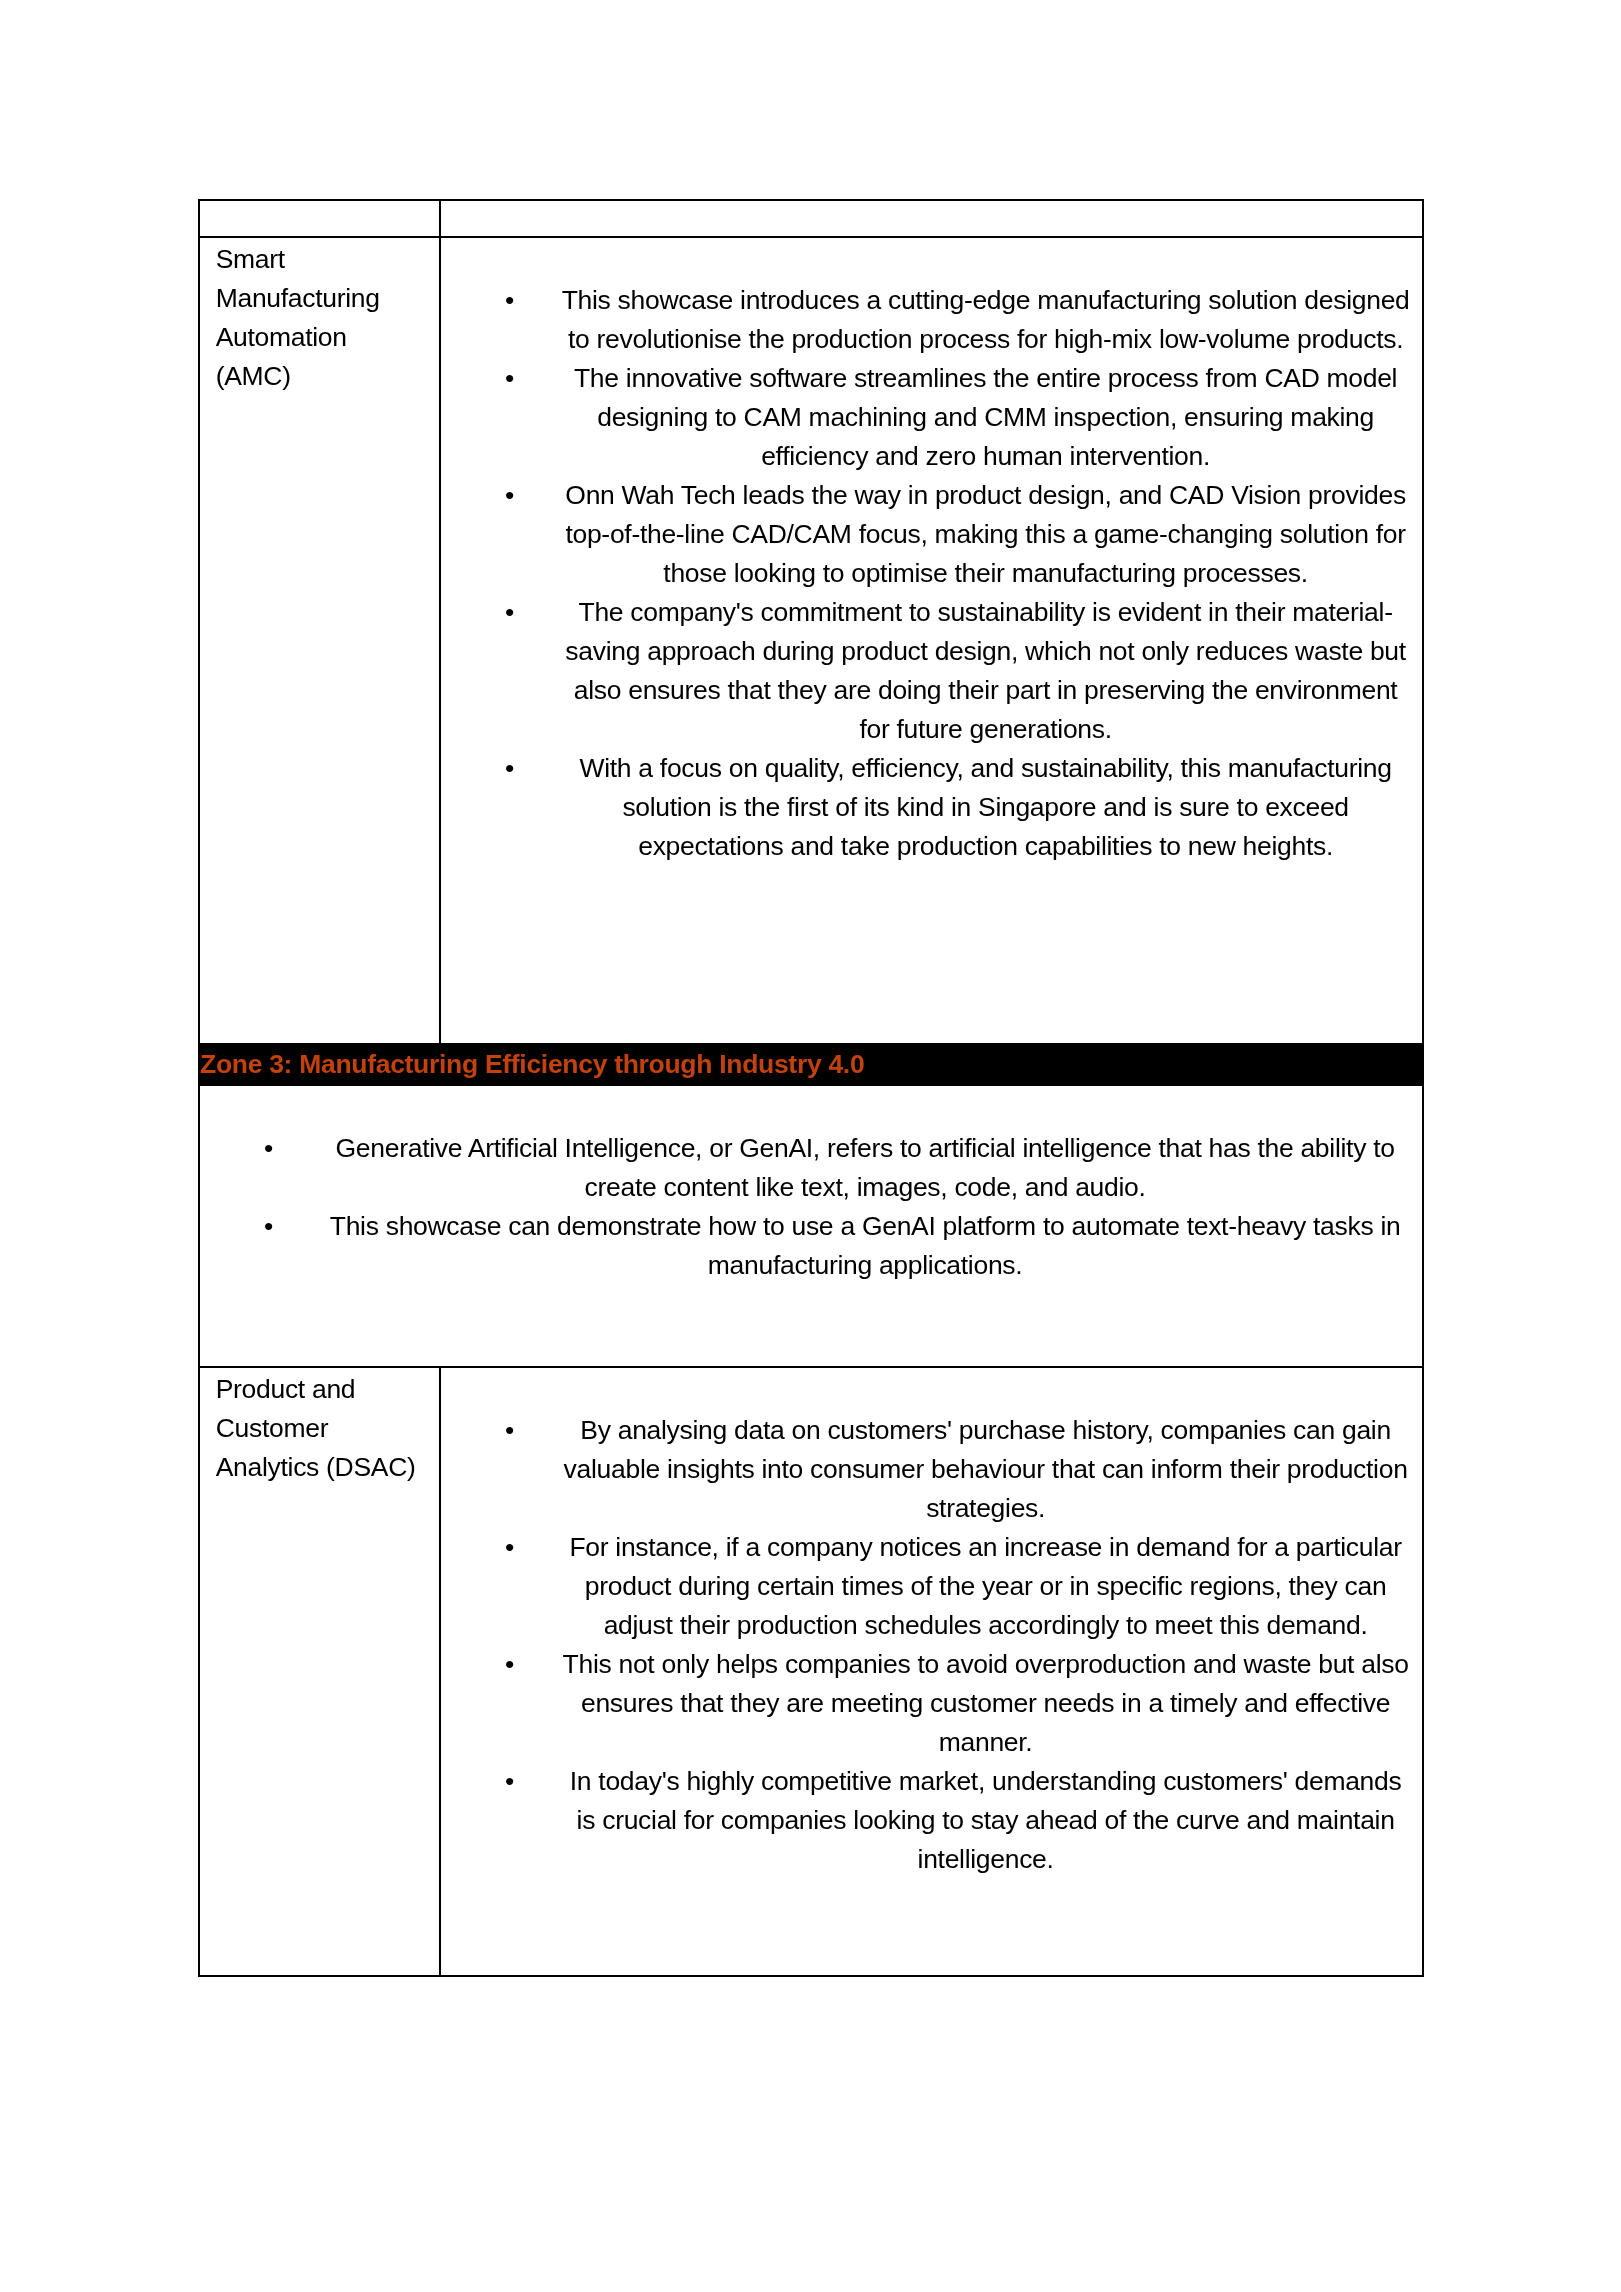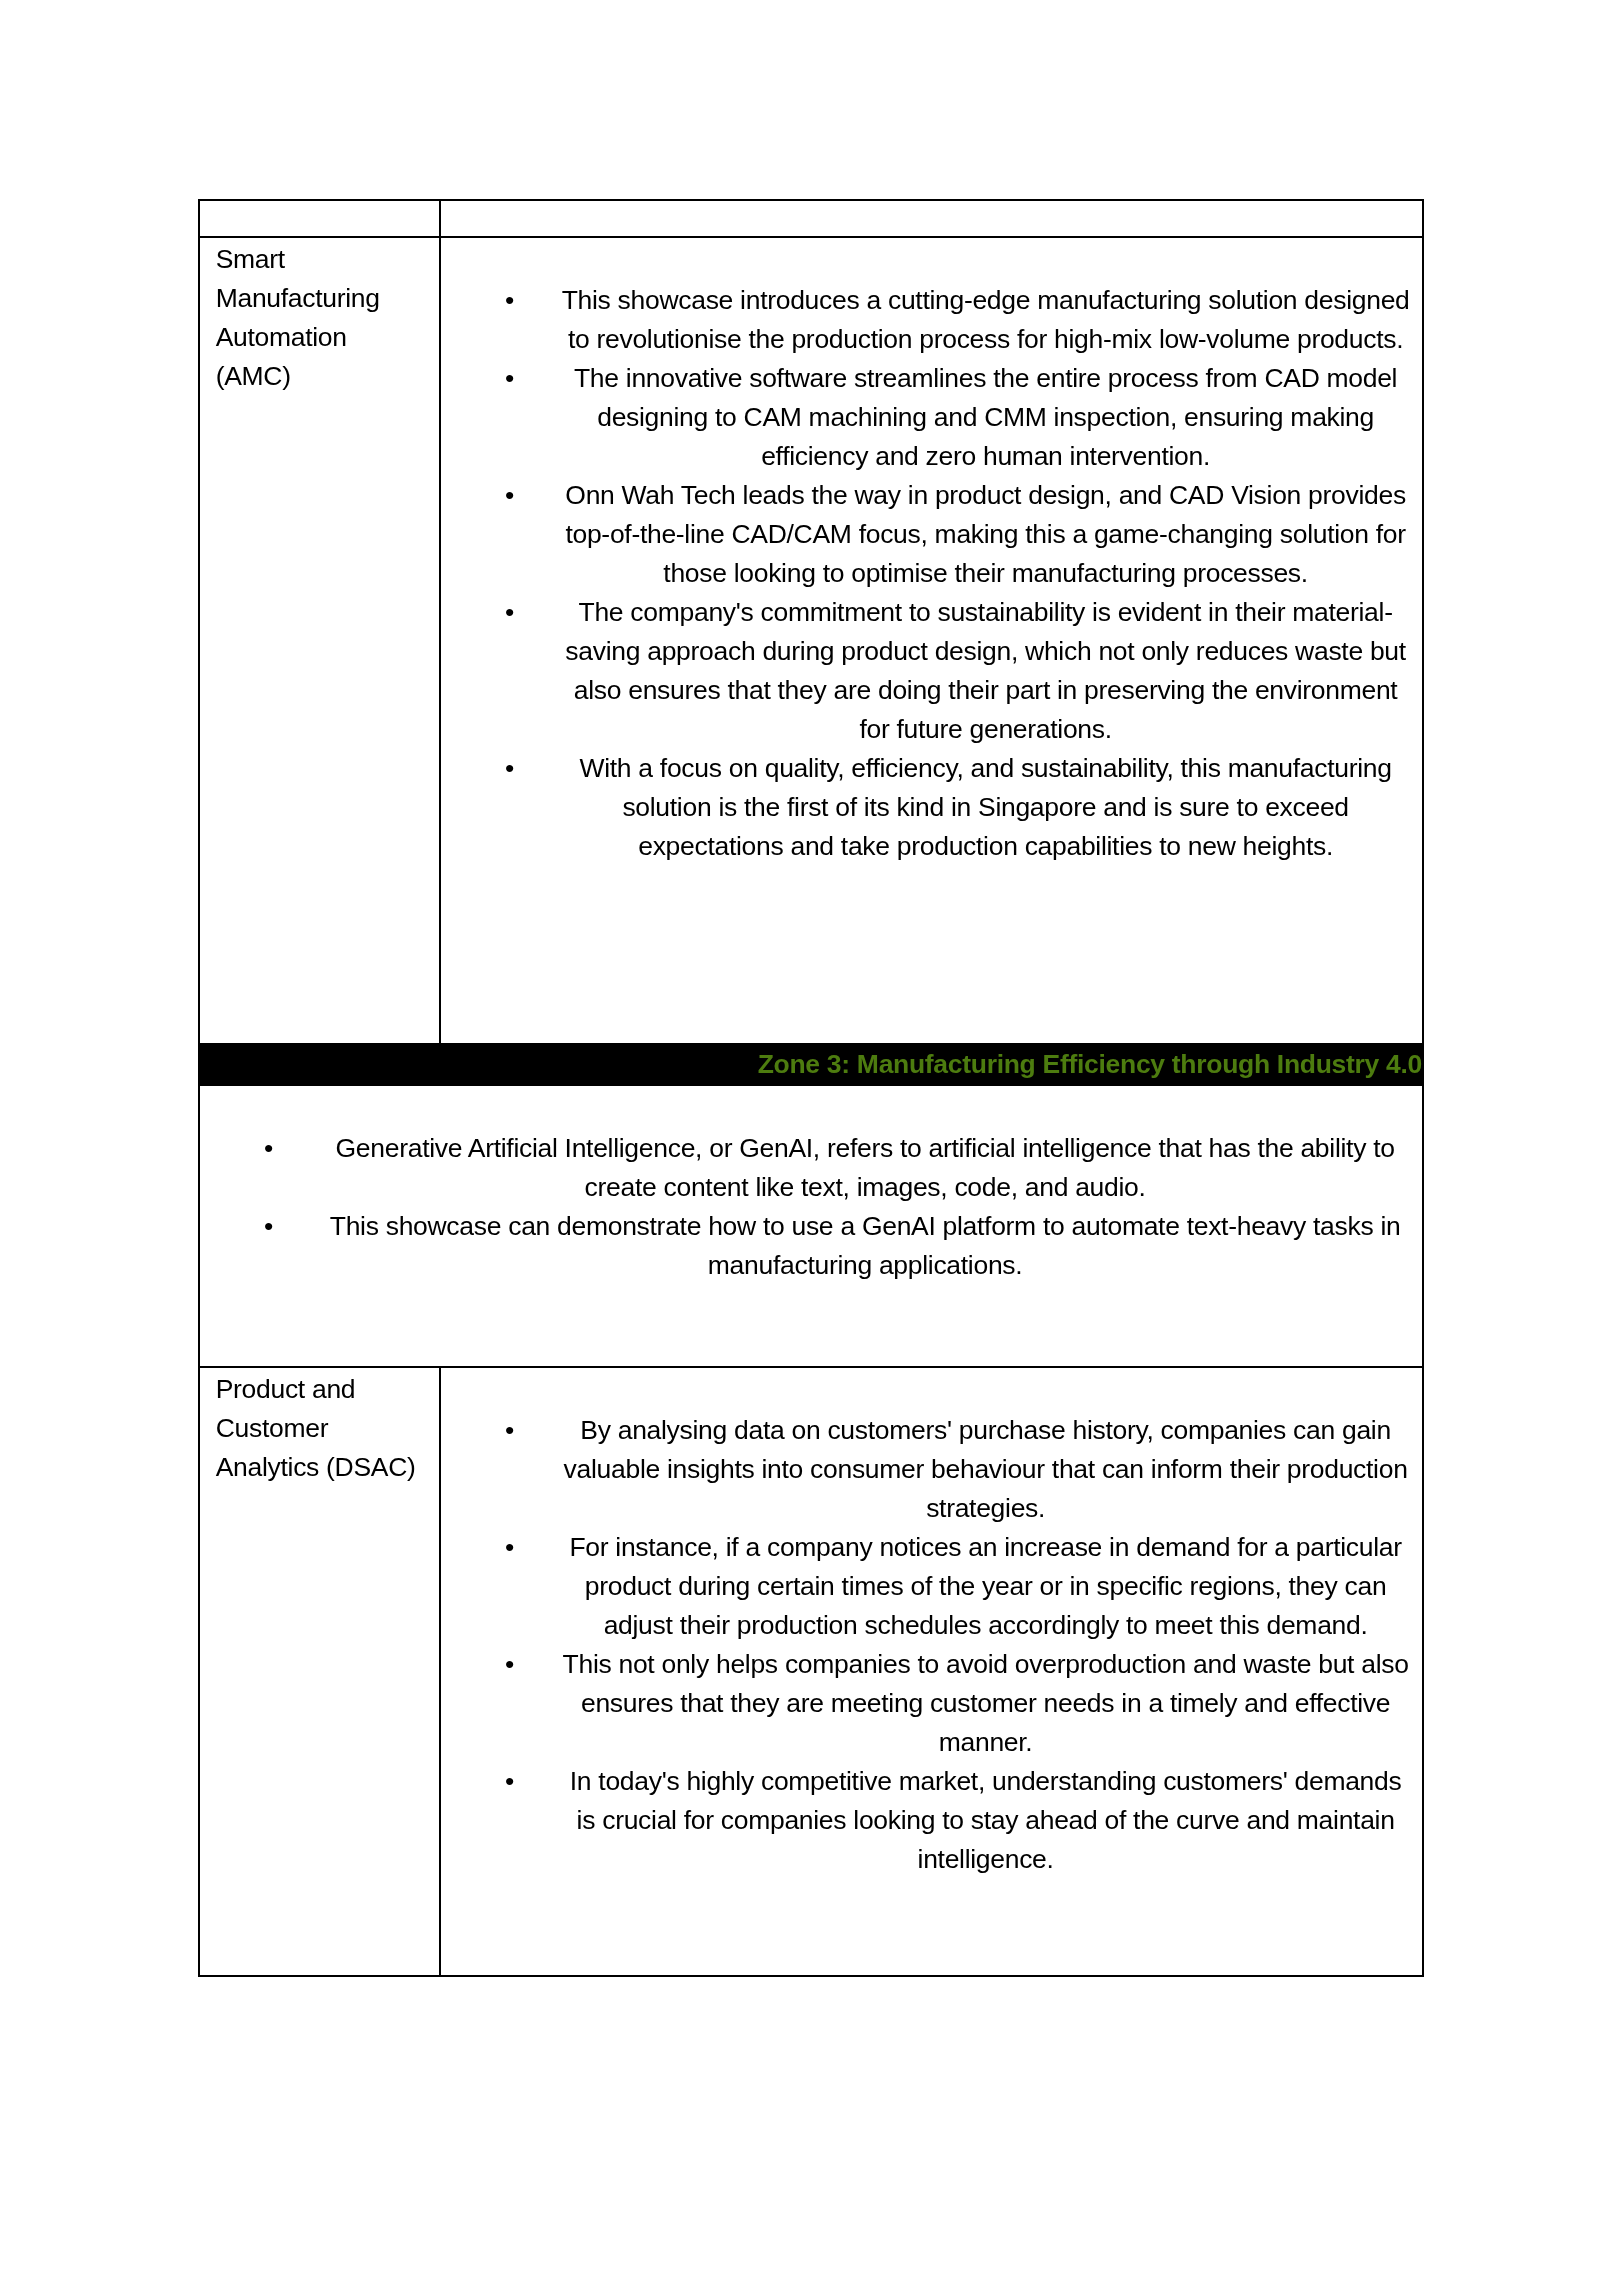--- a/index.html
+++ b/index.html
@@ -58,25 +58,25 @@
   .bullet-marker {
     flex: 0 0 54px;
     margin-left: 64px;
     text-align: left;
   }
   .bullet-text { flex: 1; text-align: center; }
   .banner-row {
     height: 43px;
     box-sizing: border-box;
     background: #000000;
-    color: #4d7c0f;
+    color: #c2410c;
     font-weight: bold;
     font-size: 26.5px;
     line-height: 43px;
-    text-align: right;
+    text-align: left;
     overflow: hidden;
   }
 </style>
 </head>
 <body>
 
 <div class="doc-table">
 
   <div class="t-row row-header">
     <div class="cell-left"></div>

